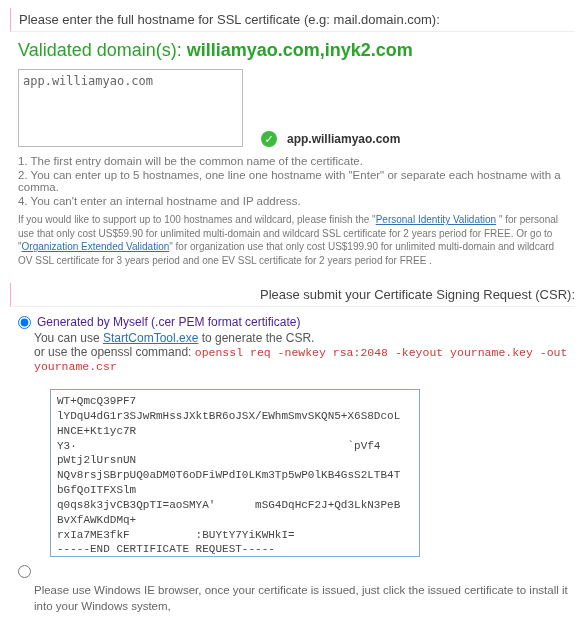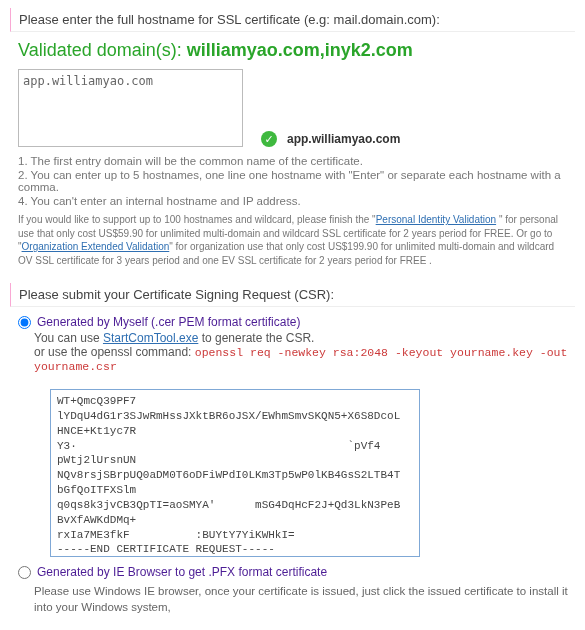--- a/index.html
+++ b/index.html
@@ -51,21 +51,21 @@
     align-items: center; justify-content: center;
     font-size: 11px;
     margin-right: 6px;
     flex-shrink: 0;
   }
   .common-name-cell .cn { font-weight: bold; margin-left: 4px; }
   .notes { margin: 8px 0 6px 8px; color: #777; font-size: 11.5px; }
   .notes div { margin-bottom: 2px; }
   .upsell { margin: 4px 8px 16px 8px; color: #777; font-size: 10px; line-height: 1.35;}
   .upsell a { color: #2f6fb2; text-decoration: underline; }
-  .section2 { margin-top: 6px; }
+  .section2 { margin-top: 6px; text-align: right; }
   .radio-row { margin: 8px 0 2px 8px; display: flex; align-items: center; }
   .radio-row input { margin-right: 6px; }
   .radio-label { color: #4c1d95; font-size: 12px; }
   .sub { margin-left: 24px; color: #555; font-size: 12px; }
   .sub a { color: #2f6fb2; text-decoration: underline; }
   .opensslcmd { color: #cc3a3a; font-family: "Courier New", monospace; font-size: 11.5px; }
   .csr-row { display: flex; margin: 16px 0 8px 24px; padding-left: 16px; }
   .csr-textarea {
     width: 370px; height: 168px;
     border: 1px solid #7fa8d6;
@@ -131,18 +131,17 @@
 bGfQoITFXSlm
 q0qs8k3jvCB3QpTI=aoSMYA'      mSG4DqHcF2J+Qd3LkN3PeB
 BvXfAWKdDMq+
 rxIa7ME3fkF          :BUYtY7YiKWHkI=
 -----END CERTIFICATE REQUEST-----
 </textarea>
 </div>
 
 <div class="radio-row">
   <input type="radio" name="gen" style="">
-  <span class="radio-label">Generated by IE Browser to get .PFX format certificate</span>
 </div>
 <div class="ie-sub">
   <div>Please use Windows IE browser, once your certificate is issued, just click the issued certificate to install it into your Windows system,</div>
 
 </div>
 
 </body></html>

